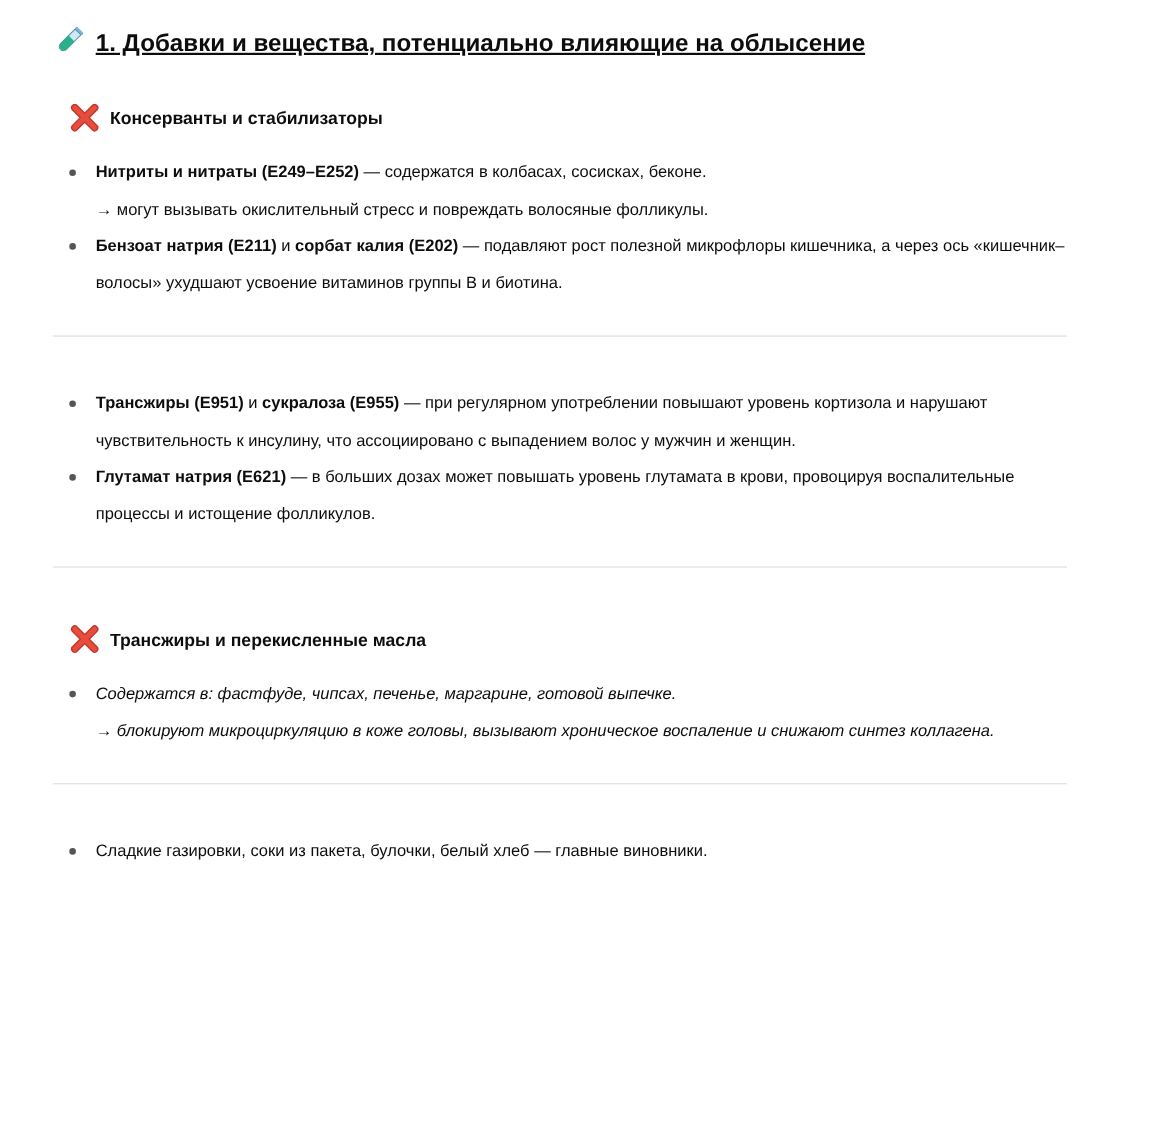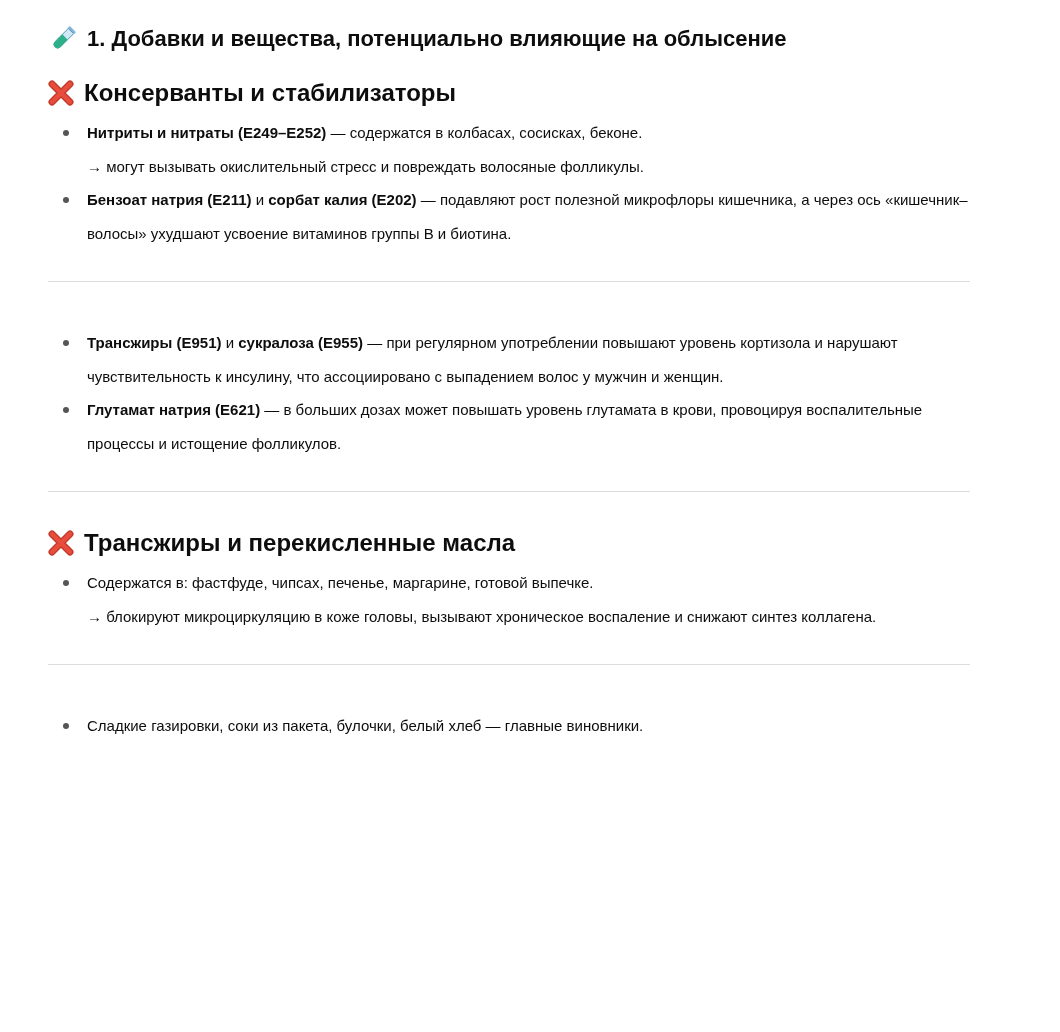--- a/index.html
+++ b/index.html
@@ -5,26 +5,26 @@
     html, body { margin: 0; padding: 0; background: #ffffff; }
     body {
       width: 1060px; height: 1032px; overflow: hidden;
       font-family: "Liberation Sans", "DejaVu Sans", sans-serif;
       color: #0d0d0d;
     }
     .doc { position: relative; padding: 0 0 0 48px; width: 922px; }
     h2.title {
       margin: 0; padding-top: 22px; height: 34px;
       font-size: 22px; font-weight: 600; line-height: 34px;
-      display: flex; align-items: center;
+      display: flex; align-items: flex-start; text-decoration: underline;
     }
     .icon-tube { width: 30px; height: 30px; margin-right: 9px; display: inline-block; }
     h3.sec {
-      margin: 0; font-size: 24px; font-weight: 600; line-height: 30px;
-      display: flex; align-items: center;
+      margin: 16px; font-size: 16px; font-weight: 600; line-height: 30px;
+      display: flex; align-items: flex-start;
     }
     .icon-x { width: 26px; height: 26px; margin-right: 10px; display: inline-block; }
     ul.items { list-style: none; margin: 0; padding: 0; }
     ul.items li {
       position: relative; padding-left: 39px;
       font-size: 15px; line-height: 33.5px;
     }
     ul.items li::before {
       content: ""; position: absolute; left: 15px; top: 14px;
       width: 6px; height: 6px; border-radius: 50%; background: #555;
@@ -83,21 +83,21 @@
   <hr class="sep" style="margin-top:31px;">
 
   <div style="padding-top:36px;">
     <h3 class="sec">
       <svg class="icon-x" viewBox="0 0 26 26">
         <path d="M4 4 L22 22 M22 4 L4 22" stroke="#c0392b" stroke-width="7" stroke-linecap="round"></path>
         <path d="M4 4 L22 22 M22 4 L4 22" stroke="#e74c3c" stroke-width="4.5" stroke-linecap="round"></path>
       </svg>
       <span>Трансжиры и перекисленные масла</span>
     </h3>
-    <ul class="items" style="margin-top:8px;">
+    <ul class="items" style="margin-top:8px;font-style:italic;">
       <li>
         <span>Содержатся в: фастфуде, чипсах, печенье, маргарине, готовой выпечке.</span><br>
         <span>→ блокируют микроциркуляцию в коже головы, вызывают хроническое воспаление и снижают синтез коллагена.</span>
       </li>
     </ul>
   </div>
 
   <hr class="sep" style="margin-top:31px;">
 
   <div style="padding-top:36px;">

